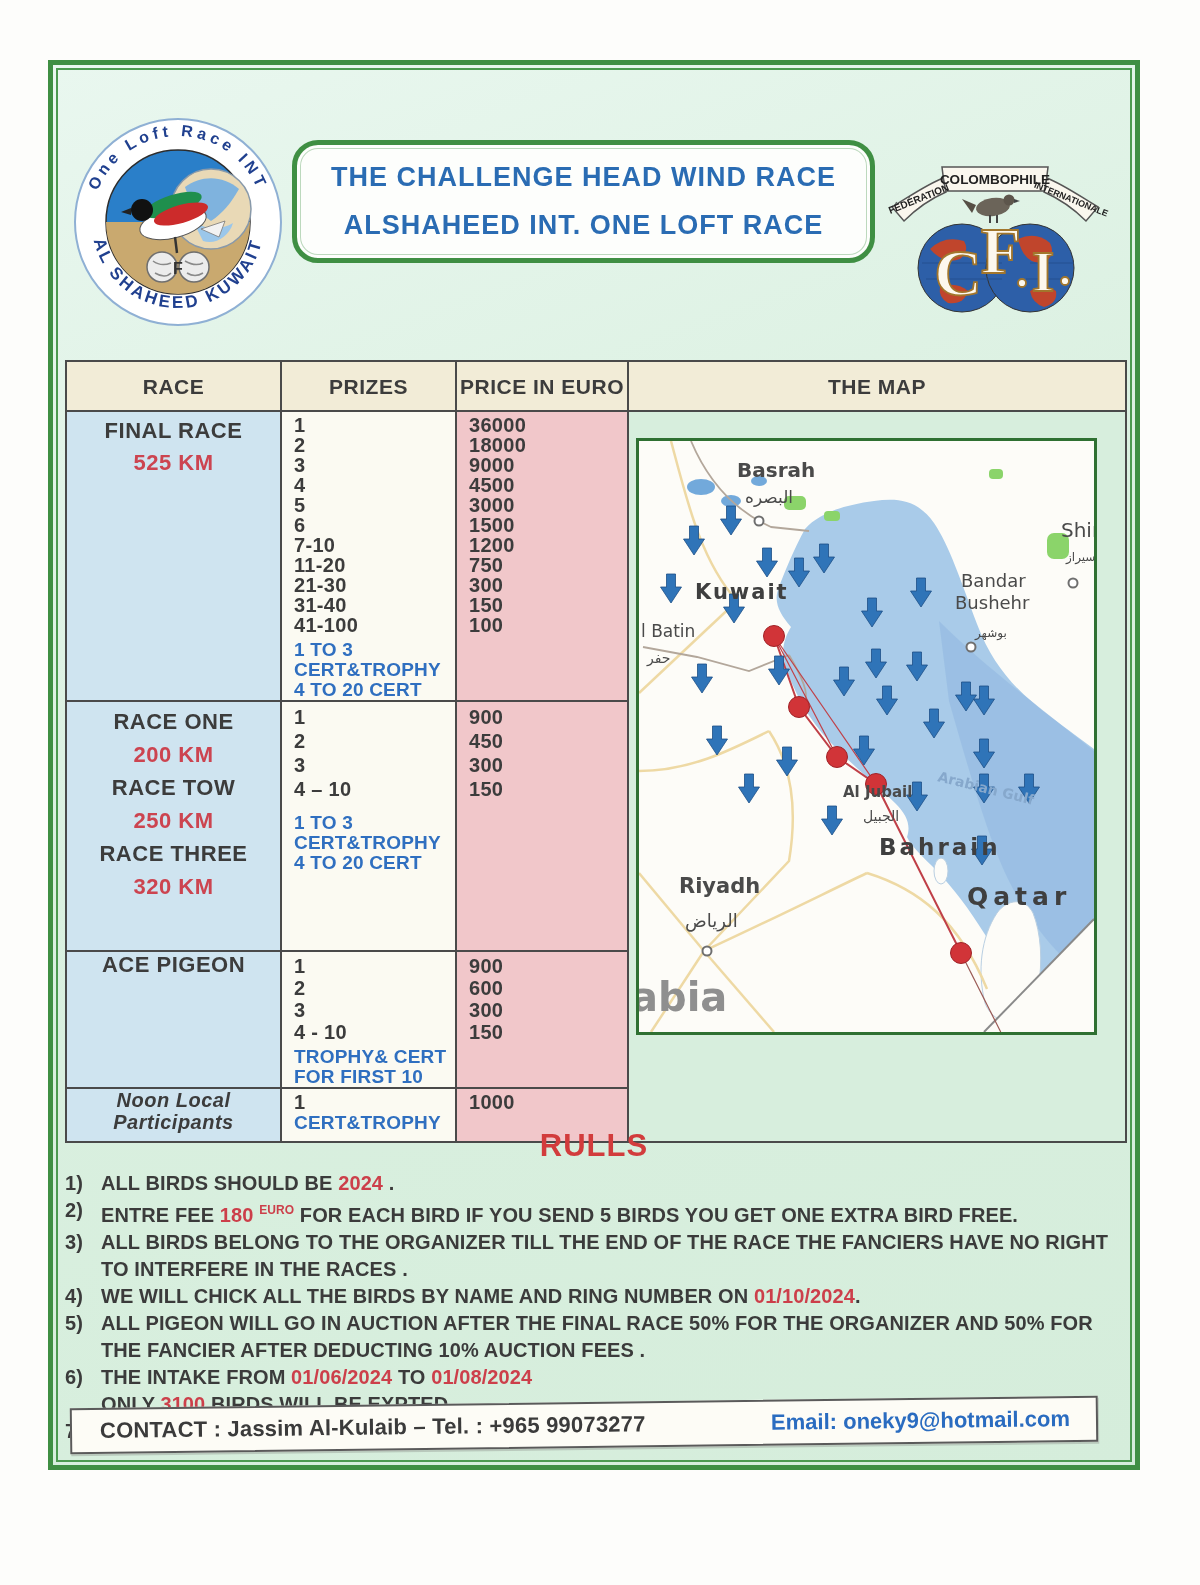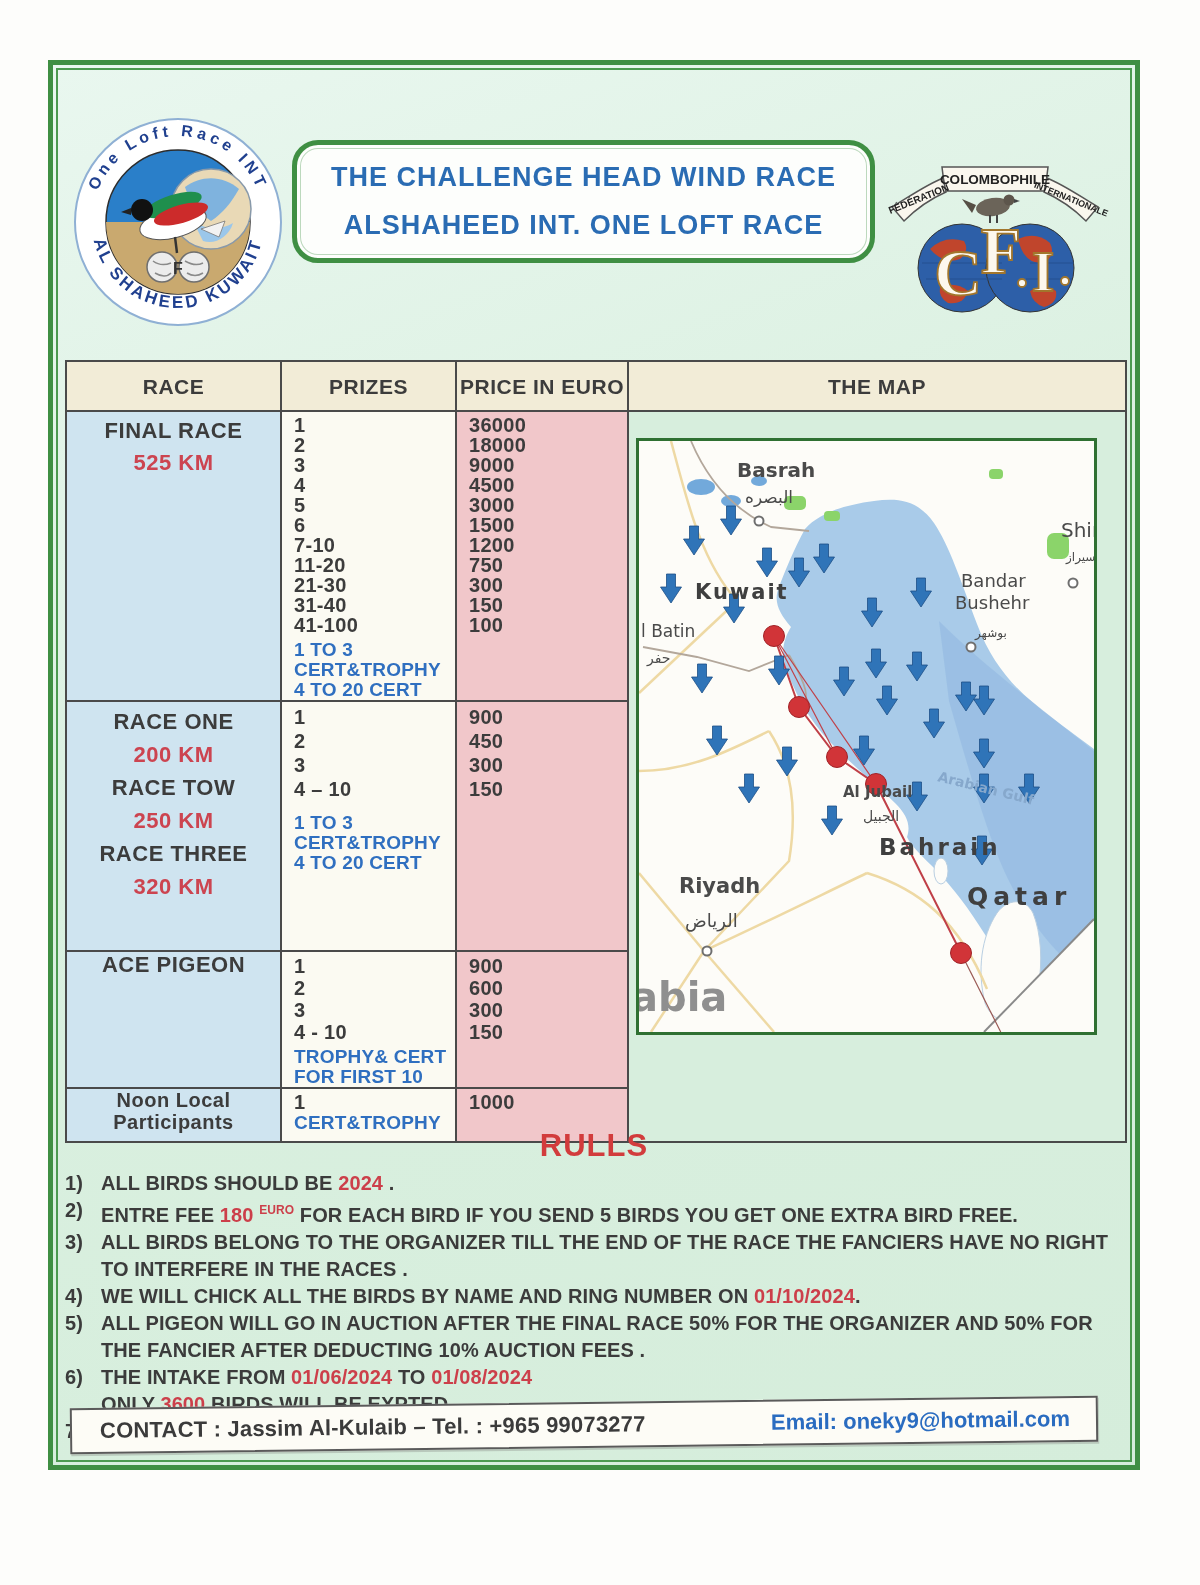--- a/index.html
+++ b/index.html
@@ -37,21 +37,21 @@
     text-align:center;vertical-align:middle;letter-spacing:.5px;line-height:23px;
   }
   col.c-race{width:215px}col.c-prizes{width:175px}col.c-price{width:172px}col.c-map{width:498px}
   tr.r0{height:281px}tr.r1{height:250px}tr.r2{height:133px}tr.r3{height:54px}
   td.race-cell{background:#cfe4f0;text-align:center;vertical-align:middle;}
   td.race-cell .ln{font-weight:bold;font-size:22px;letter-spacing:.5px;}
   td.race-cell .ln.dark{color:#3c3c3c;}
   td.race-cell .ln.red{color:#cc4450;}
   tr.r0 td.race-cell .ln{margin:6px 0;}
   tr.r1 td.race-cell .ln{margin:7px 0;}
-  tr.r3 td.race-cell .ln{font-size:20px;line-height:22px;margin:0;}
+  tr.r3 td.race-cell .ln{font-size:20px;line-height:22px;margin:0;font-style:italic;}
   td.prizes-cell{background:#fbfaf2;}
   td.price-cell{background:#f1c7ca;}
   .pz{font-weight:bold;font-size:20px;line-height:20px;color:#3c3c3c;padding-left:12px;letter-spacing:.3px;}
   tr.r1 .pz{line-height:24px;}
   tr.r2 .pz{line-height:22px;}
   tr.r3 .pz{line-height:21px;}
   td.prizes-cell,td.price-cell{padding-top:3px !important;}
   .note{margin-top:5px;}
   tr.r1 .note{margin-top:12px;}
   tr.r2 .note{margin-top:4px;}
@@ -424,21 +424,21 @@
       <div class="rule">
         <span class="num">4)</span>
         <span class="body"><span class="dark">WE WILL CHICK ALL THE BIRDS BY NAME AND RING NUMBER ON </span><span class="red">01/10/2024</span><span class="dark">.</span></span>
       </div>
       <div class="rule">
         <span class="num">5)</span>
         <span class="body"><span class="dark">ALL PIGEON WILL GO IN AUCTION AFTER THE FINAL RACE 50% FOR THE ORGANIZER AND 50% FOR THE FANCIER AFTER DEDUCTING 10% AUCTION FEES .</span></span>
       </div>
       <div class="rule">
         <span class="num">6)</span>
-        <span class="body"><span class="dark">THE INTAKE FROM </span><span class="red">01/06/2024</span><span class="dark"> TO </span><span class="red">01/08/2024</span><br><span class="dark">ONLY </span><span class="red">3600</span><span class="dark"> BIRDS WILL BE EXPTED</span></span>
+        <span class="body"><span class="dark">THE INTAKE FROM </span><span class="red">01/06/2024</span><span class="dark"> TO </span><span class="red">01/08/2024</span><br><span class="dark">ONLY </span><span class="red">3100</span><span class="dark"> BIRDS WILL BE EXPTED</span></span>
       </div>
       <div class="rule">
         <span class="num">7)</span>
         <span class="body"><span class="dark">BOOKING START FROM </span><span class="red">01/05/2024</span></span>
       </div>
     </div>
 
   <div class="contact">
     <span class="main">CONTACT : Jassim Al-Kulaib – Tel. : +965 99073277</span>
     <span class="email">Email: oneky9@hotmail.com</span>

